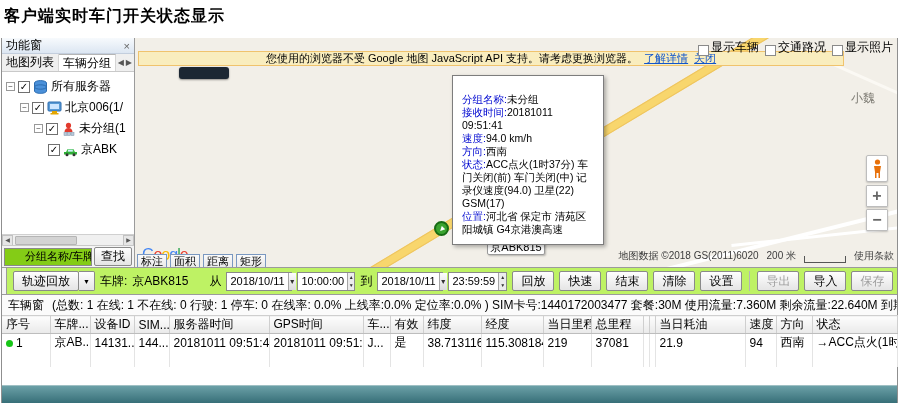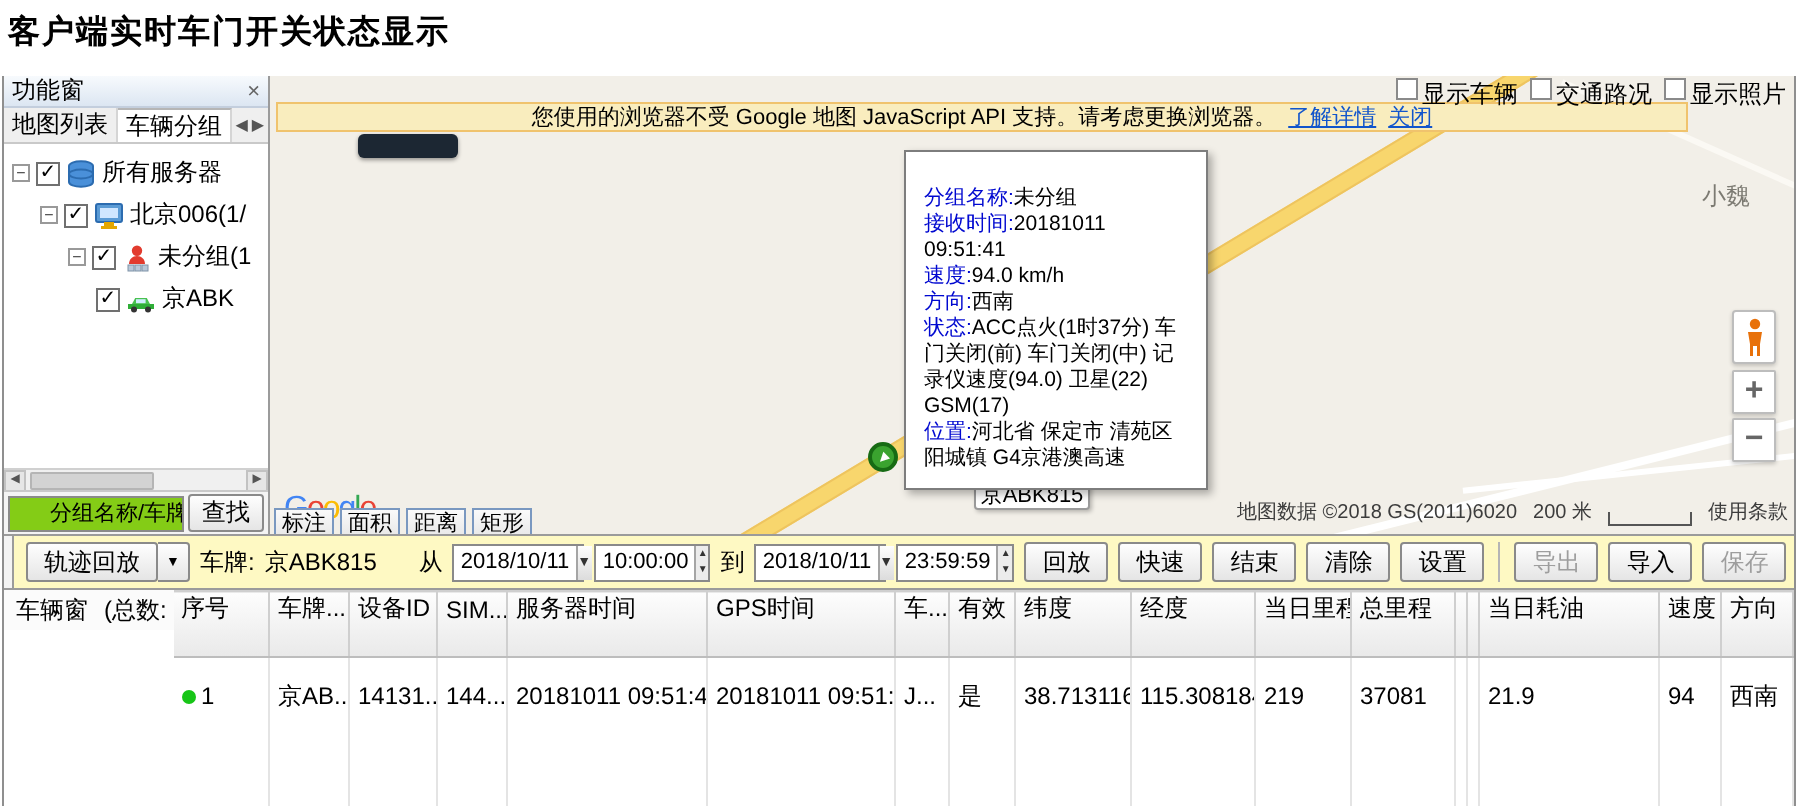--- a/index.html
+++ b/index.html
@@ -44,21 +44,21 @@
     border-top:1px solid #eec45f;border-bottom:1px solid #eec45f;transform-origin:0 50%;transform:rotate(-31deg)}
   .road-a{position:absolute;left:380px;top:217px;width:400px;height:4px;background:#fff;transform:rotate(-14deg)}
   .road-b{position:absolute;left:596px;top:197px;width:170px;height:3px;background:#fff;transform:rotate(-6deg)}
   .road-c{position:absolute;left:640px;top:30px;width:140px;height:3px;background:#fbf9f4;transform:rotate(24deg)}
   .maptype{position:absolute;left:10px;top:12px;font-size:14px;color:#111}
   .maptype-dd{position:absolute;left:44px;top:29px;width:50px;height:12px;background:#1c2733;border-radius:3px;box-shadow:0 1px 2px rgba(0,0,0,.4)}
   .warnbar{position:absolute;left:3px;top:13px;width:706px;height:15px;background:#f9edbe;border:1px solid #f0c36d;
     display:flex;align-items:center;justify-content:center;font-size:11px;gap:6px;white-space:nowrap;overflow:hidden}
   .warnbar a{color:#15c;text-decoration:underline;cursor:pointer}
   .map-checks{position:absolute;right:4px;top:1px;display:flex;gap:6px;font-size:12px;align-items:center}
-  .map-checks .item{display:flex;align-items:flex-start;gap:2px}
+  .map-checks .item{display:flex;align-items:flex-end;gap:2px}
   .map-checks .box{width:11px;height:11px;border:1px solid #8a8a8a;background:#fff}
   .place{position:absolute;left:716px;top:52px;font-size:12px;color:#7c7a72}
   .marker{position:absolute;left:299px;top:183px;width:15px;height:15px;border-radius:50%;
     background:#3aa32f;border:2px solid #176b14;display:flex;align-items:center;justify-content:center;z-index:2}
   .marker .dir{color:#fff;font-size:8px;transform:rotate(225deg);line-height:8px}
   .m-olabel{position:absolute;left:318px;top:181px;font-size:11px;font-weight:bold;color:#ff7f27;z-index:3;white-space:nowrap}
   .popup{position:absolute;left:317px;top:37px;width:152px;min-height:147px;background:#fff;border:1px solid #7d7d7d;
     box-shadow:2px 2px 4px rgba(0,0,0,.3);z-index:4;padding:17px 7px 8px 9px;font-size:10.5px;line-height:13px}
   .popup .plbl{color:#0008d0}
   .vlabel{position:absolute;left:352px;top:201px;width:58px;height:16px;background:#fff;border:1px solid #9a9a9a;
@@ -69,40 +69,40 @@
     box-shadow:0 1px 2px rgba(0,0,0,.2);font-size:16px;font-weight:bold;color:#666;display:flex;align-items:center;justify-content:center;z-index:5}
   .zin{top:147px}.zout{top:171px}
   .tools{position:absolute;left:2px;top:216px;display:flex;gap:3px;z-index:6}
   .toolbtn{height:15px;padding:0 3px;font-size:11px;background:linear-gradient(#fafafa,#e8e8e8);
     border:1px solid #7a98c0;display:flex;align-items:center;cursor:pointer}
   .glogo{position:absolute;left:7px;top:208px;font-size:16px;font-weight:normal;z-index:5;letter-spacing:-1px}
   .glogo .c1{color:#4285F4}.glogo .c2{color:#EA4335}.glogo .c3{color:#FBBC05}.glogo .c4{color:#4285F4}.glogo .c5{color:#34A853}.glogo .c6{color:#EA4335}
   .attrib{position:absolute;right:3px;top:211px;display:flex;align-items:flex-end;gap:8px;font-size:10px;color:#3c3c3c;z-index:5;white-space:nowrap}
   .scalebar{width:42px;height:7px;border:1px solid #555;border-top:none}
   
-  .toolbar{flex:0 0 27px;border-top:1px solid #9b9b9b;display:flex;align-items:center;background:#fef9c3}
+  .toolbar{flex:0 0 27px;border-top:1px solid #9b9b9b;display:flex;align-items:center;background:#bef264}
   .tb-left{width:133px;height:100%;border-right:1px solid #9b9b9b;display:flex;align-items:center;padding:0 2px;gap:2px;background:#f4f4f4}
   .btn{height:20px;padding:0 8px;font-size:12px;background:linear-gradient(#fefefe,#e5e5e5);
     border:1px solid #8a8a8a;border-radius:2px;display:flex;align-items:center;cursor:pointer;white-space:nowrap}
   .btn.small{height:19px;padding:0 6px}
   .btn.disabled{color:#9e9e9e;cursor:default}
   .split-dd{height:20px;width:16px;background:linear-gradient(#fefefe,#e5e5e5);border:1px solid #8a8a8a;
     border-left:none;border-radius:0 2px 2px 0;font-size:7px;display:flex;align-items:center;justify-content:center}
   .tb-main{flex:1;display:flex;align-items:center;gap:5px;padding:0 6px;font-size:12px;white-space:nowrap}
   .field{height:19px;border:1px solid #8a8a8a;background:#fff;display:flex;align-items:center;font-size:11px;padding-left:3px}
   .field .dd{width:13px;height:100%;margin-left:3px;background:linear-gradient(#fdfdfd,#dcdcdc);
     border-left:1px solid #a5a5a5;font-size:7px;display:flex;align-items:center;justify-content:center;color:#333}
   .field .spin{width:11px;height:100%;margin-left:3px;border-left:1px solid #a5a5a5;display:flex;flex-direction:column}
   .field .spin span{flex:1;font-size:5px;line-height:8px;text-align:center;background:#ececec;color:#333}
   .vsep{width:1px;height:20px;background:#b5b5b5;margin:0 2px}
   
-  .vpanel{flex:1;border-top:1px solid #9b9b9b;display:flex;flex-direction:row;min-height:0}
+  .vpanel{flex:1;border-top:1px solid #9b9b9b;display:flex;flex-direction:column;min-height:0}
   .stats-row{height:20px;display:flex;align-items:center;font-size:12px;padding:0 6px;background:#fbfbfb;white-space:nowrap;overflow:hidden}
   table.vt{border-collapse:collapse;table-layout:fixed;width:896px;font-size:12px}
-  table.vt th{height:17px;font-weight:normal;text-align:left;padding:0 0 15px 4px;
+  table.vt th{height:17px;font-weight:normal;text-align:left;padding:0 0 0 4px;
     background:linear-gradient(#fdfdfd,#e9e9e9);border-right:1px solid #cfcfcf;border-top:1px solid #cfcfcf;
     border-bottom:1px solid #bdbdbd;overflow:hidden;white-space:nowrap}
   table.vt td{height:16px;padding:0 0 0 4px;border-right:1px solid #e4e4e4;overflow:hidden;white-space:nowrap}
   tr.emptyrow td{color:transparent}
   .dot{display:inline-block;width:7px;height:7px;border-radius:50%;background:#17c517;margin-right:3px}
   .statusbar{height:18px;margin-top:auto;background:linear-gradient(#6ba0a7,#376f78);border-top:1px solid #9fc0c4}
 </style>
 </head>
 <body>
 

